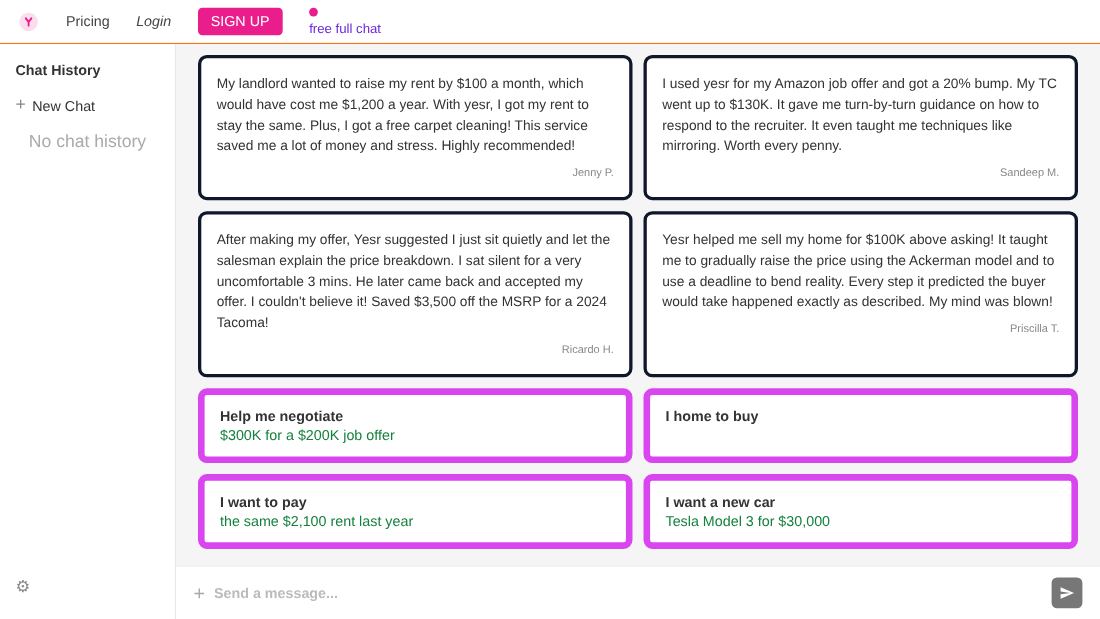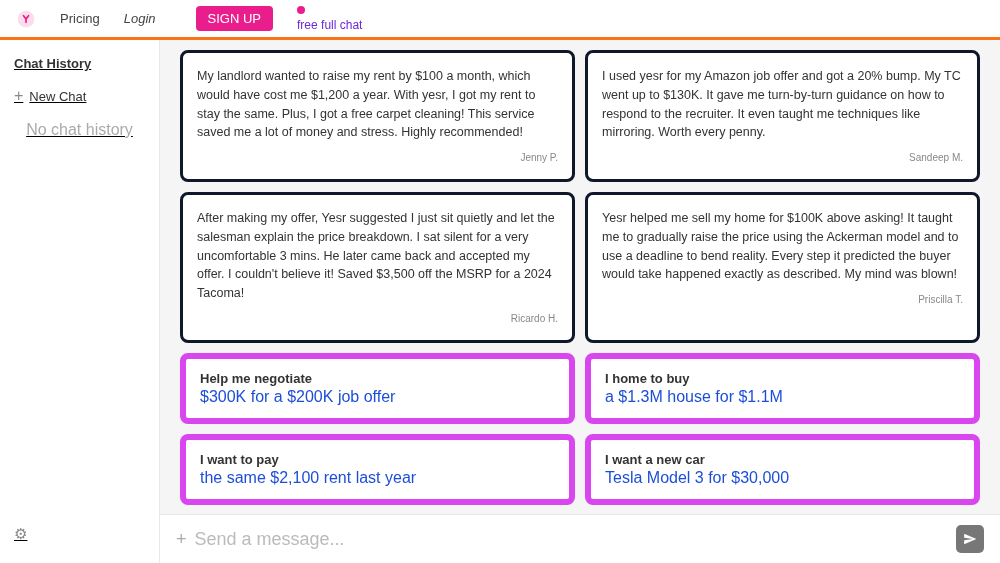--- a/index.html
+++ b/index.html
@@ -1,44 +1,43 @@
 <!DOCTYPE html>
 <html><head>
   <meta charset="utf-8">
   <style>
     * { box-sizing: border-box; margin: 0; padding: 0; }
     body { font-family: -apple-system, BlinkMacSystemFont, 'Segoe UI', sans-serif; background: #f5f5f5; display: flex; flex-direction: column; height: 563px; overflow: hidden; }
 
     
     .topnav {
       display: flex; align-items: center; height: 40px;
-      background: #fff; border-bottom: 3px solid #f97316;
+      background: #fff; border-bottom: 1px solid #f97316;
       padding: 0 16px; gap: 24px; flex-shrink: 0;
     }
     .topnav-logo { display: flex; align-items: center; }
     .topnav-logo svg { width: 20px; height: 20px; }
     .topnav-links { display: flex; gap: 20px; }
     .topnav-link { font-size: 13px; color: #444; cursor: pointer; text-decoration: none; }
     .topnav-btn-login { font-size: 13px; color: #444; background: none; border: none; cursor: pointer; font-style: italic; }
     .topnav-btn-signup {
       font-size: 13px; background: #e91e8c; color: #fff;
-      border: none; border-radius: 4px; padding: 5px 12px; cursor: pointer; margin-left: 16px;
+      border: none; border-radius: 4px; padding: 5px 12px; cursor: pointer;
     }
     .topnav-free { font-size: 12px; color: #6d28d9; display: flex; gap: 4px; flex-direction: column; }
     .topnav-free-dot { width: 8px; height: 8px; background: #e91e8c; border-radius: 50%; display: inline-block; }
 
     
     .layout { display: flex; flex: 1; overflow: hidden; }
 
     
     .sidebar {
       width: 160px; background: #fff; border-right: 1px solid #e8e8e8;
       display: flex; flex-direction: column; flex-shrink: 0;
       padding: 10px 0;
-      text-decoration: underline;
     }
     .sidebar-title {
       font-size: 13px; font-weight: 600; color: #333;
       padding: 6px 14px 10px;
     }
     .sidebar-new-chat {
       display: flex; align-items: center; gap: 6px;
       font-size: 13px; color: #333; padding: 6px 14px;
       cursor: pointer;
     }
@@ -78,34 +77,35 @@
     
     .suggestion-row {
       display: grid; grid-template-columns: 1fr 1fr; gap: 10px;
       margin-bottom: 10px;
     }
     .suggestion-card {
       background: #fff; border-radius: 8px; padding: 12px 14px;
       font-size: 13px; cursor: pointer; border: 6px solid #d946ef;
     }
     .suggestion-card .s-title { font-weight: 600; color: #333; font-size: 13px; }
-    .suggestion-card .s-sub { color: #1d4ed8; font-size: 16px; margin-top: 2px; }
+    .suggestion-card .s-sub { color: #15803d; font-size: 13px; margin-top: 2px; }
 
     
     .input-bar {
       display: flex; align-items: center; gap: 8px;
       padding: 10px 16px; background: #fff; border-top: 1px solid #e8e8e8;
       flex-shrink: 0;
     }
     .input-bar-plus {
       font-size: 18px; color: #aaa; cursor: pointer; flex-shrink: 0;
     }
     .input-bar input {
-      flex: 1; border: none; outline: none; font-size: 18px; color: #4c1d95;
+      flex: 1; border: none; outline: none; font-size: 13px; color: #4c1d95;
       background: transparent;
+      font-weight: bold;
     }
     .input-bar input::placeholder { color: #bbb; }
     .send-btn {
       width: 28px; height: 28px; background: #777; border-radius: 5px;
       display: flex; align-items: center; justify-content: center;
       cursor: pointer; flex-shrink: 0;
     }
     .send-btn svg { width: 14px; height: 14px; fill: #fff; }
 
     ::-webkit-scrollbar { width: 4px; }
@@ -171,21 +171,20 @@
         </div>
       </div>
 
       <div class="suggestion-row">
         <div class="suggestion-card">
           <div class="s-title">Help me negotiate</div>
           <div class="s-sub">$300K for a $200K job offer</div>
         </div>
         <div class="suggestion-card">
           <div class="s-title">I home to buy</div>
-          <div class="s-sub">a $1.3M house for $1.1M</div>
         </div>
       </div>
       <div class="suggestion-row">
         <div class="suggestion-card">
           <div class="s-title">I want to pay</div>
           <div class="s-sub">the same $2,100 rent last year</div>
         </div>
         <div class="suggestion-card">
           <div class="s-title">I want a new car</div>
           <div class="s-sub">Tesla Model 3 for $30,000</div>

